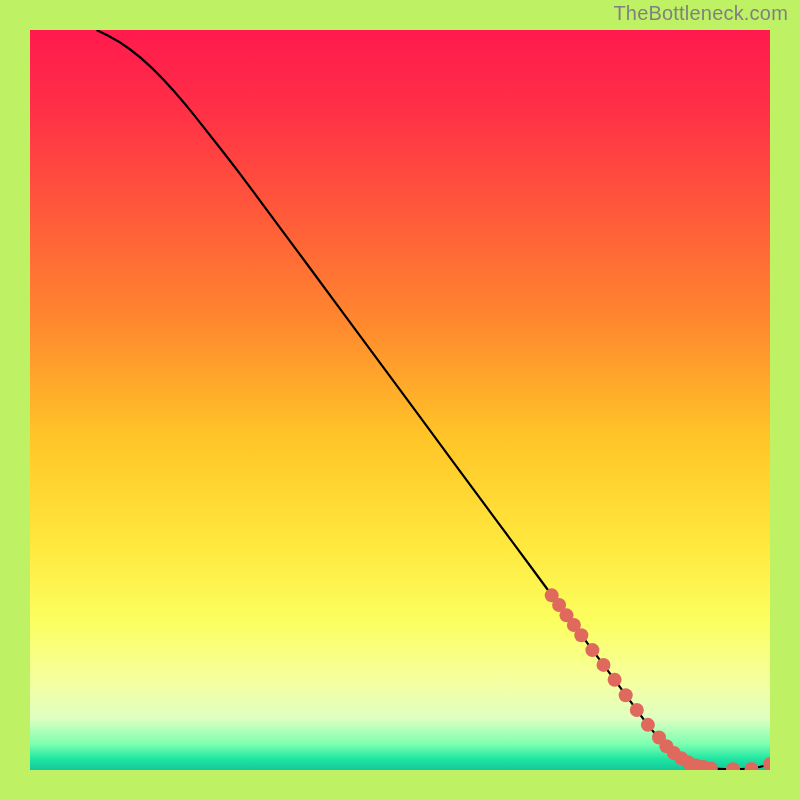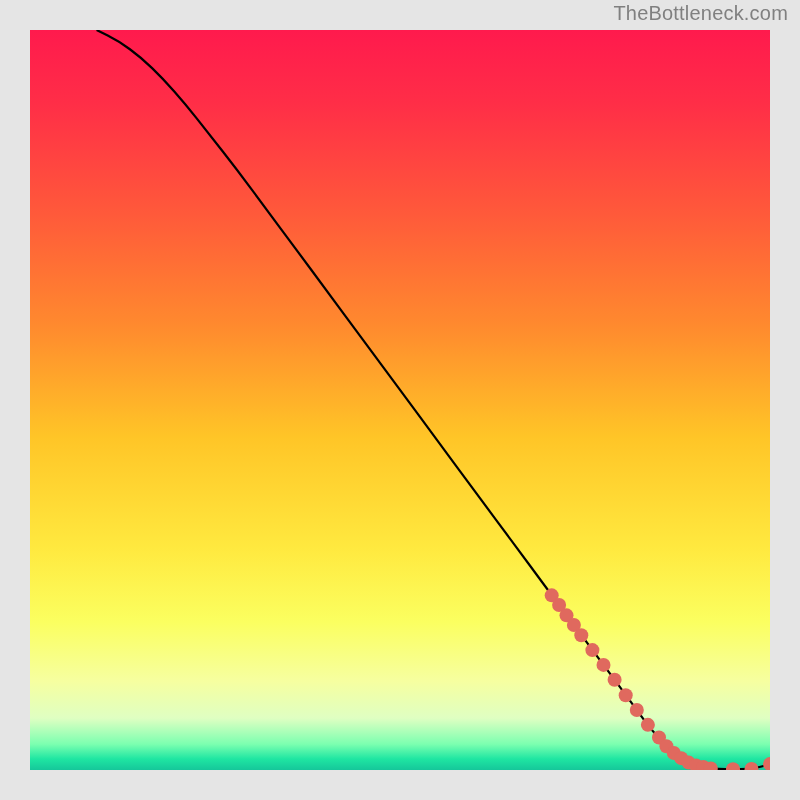--- a/index.html
+++ b/index.html
@@ -10,21 +10,21 @@
     background: #000;
     overflow: hidden;
     font-family: Arial, Helvetica, sans-serif;
   }
   .frame {
     position: absolute;
     top: 0;
     left: 0;
     width: 800px;
     height: 800px;
-    background: #e5e5e5;
+    background: #bef264;
   }
   .watermark {
     position: absolute;
     top: 2px;
     right: 12px;
     color: #808080;
     font-size: 20px;
     font-weight: 500;
     letter-spacing: 0.2px;
   }

